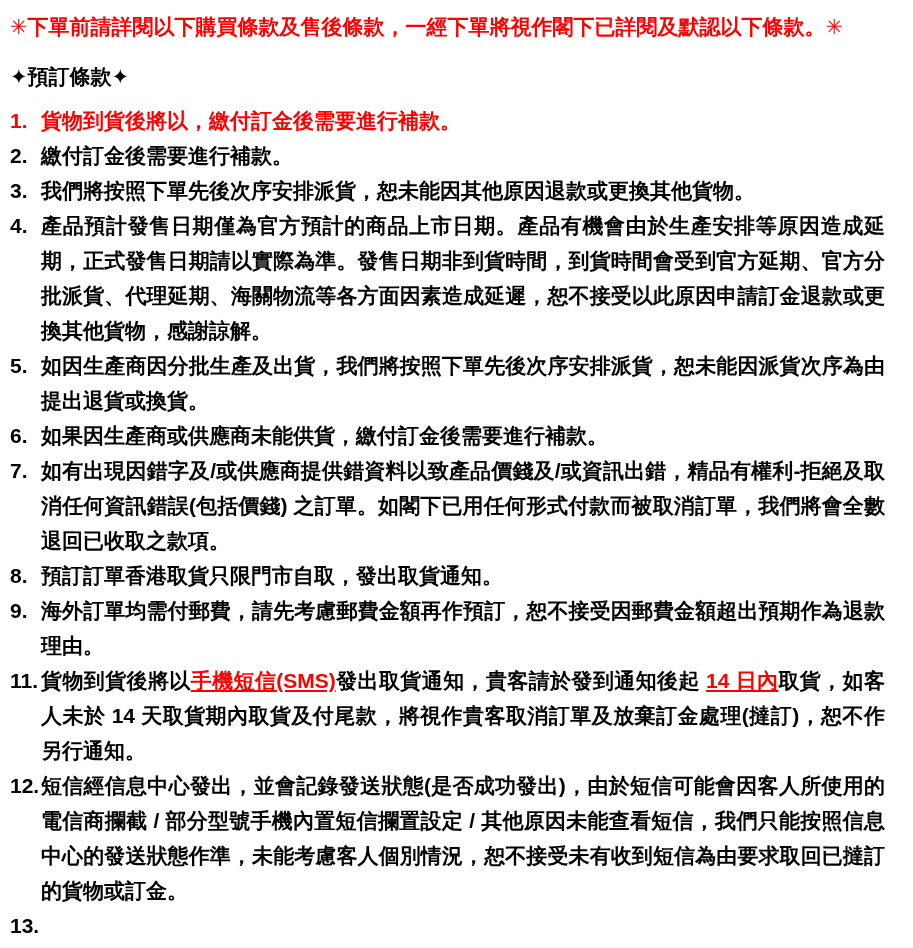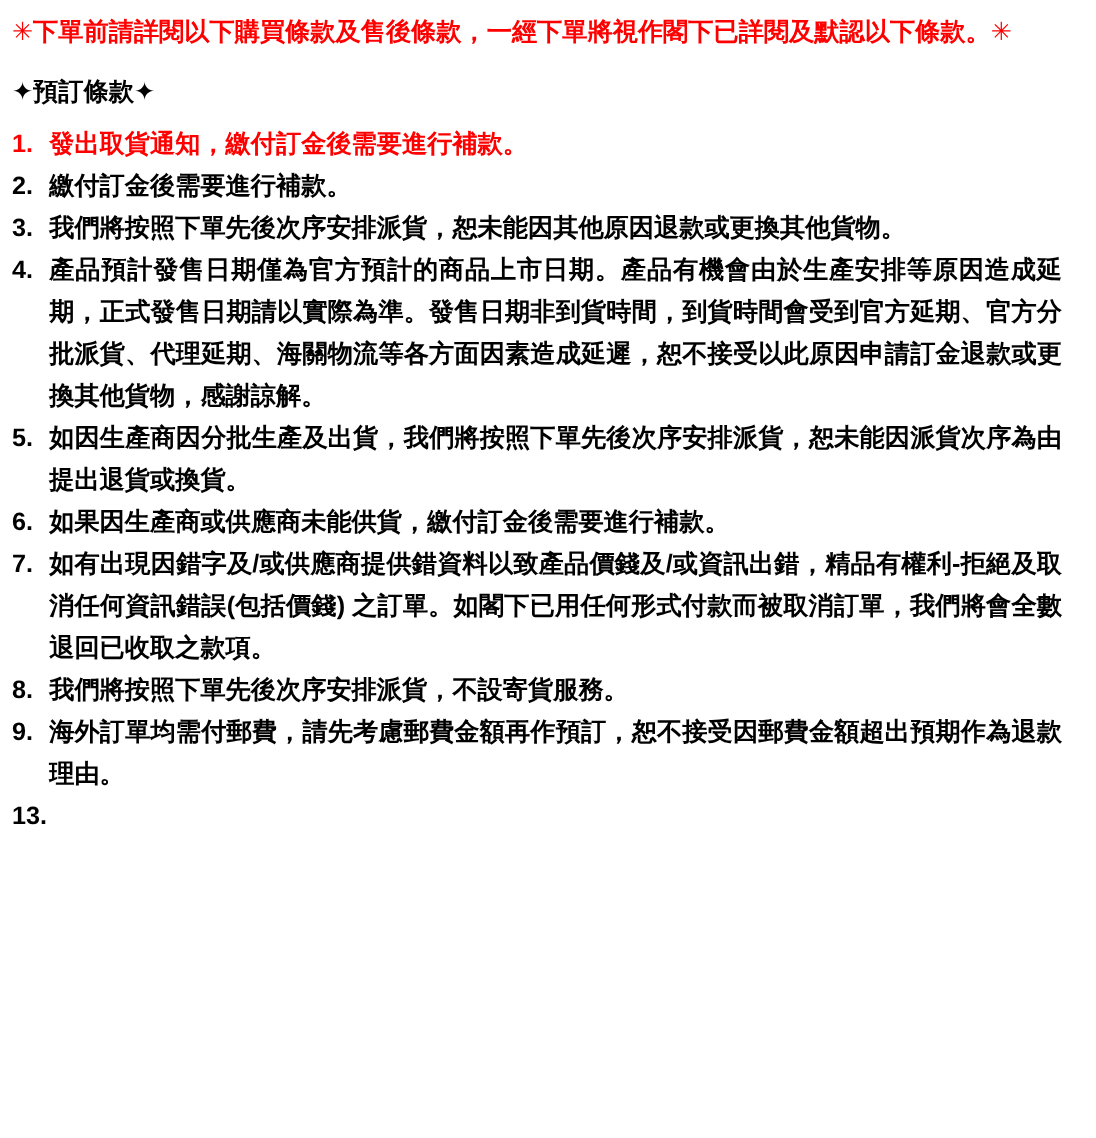--- a/index.html
+++ b/index.html
@@ -58,21 +58,21 @@
 
 <div class="notice-header">✳下單前請詳閱以下購買條款及售後條款，一經下單將視作閣下已詳閱及默認以下條款。✳</div>
 
 <div class="section-title-row">
   <span class="section-title">✦預訂條款✦</span>
 </div>
 
 <div class="terms-list">
     <div class="term-item red">
       <span class="num">1.</span>
-      <span class="content"><span>發出取貨通知，繳付訂金後需要進行補款。</span></span>
+      <span class="content"><span>貨物到貨後將以，繳付訂金後需要進行補款。</span></span>
     </div>
     <div class="term-item">
       <span class="num">2.</span>
       <span class="content"><span>繳付訂金後需要進行補款。</span></span>
     </div>
     <div class="term-item">
       <span class="num">3.</span>
       <span class="content"><span>我們將按照下單先後次序安排派貨，恕未能因其他原因退款或更換其他貨物。</span></span>
     </div>
     <div class="term-item">
@@ -86,23 +86,31 @@
     <div class="term-item">
       <span class="num">6.</span>
       <span class="content"><span>如果因生產商或供應商未能供貨，繳付訂金後需要進行補款。</span></span>
     </div>
     <div class="term-item">
       <span class="num">7.</span>
       <span class="content"><span>如有出現因錯字及/或供應商提供錯資料以致產品價錢及/或資訊出錯，精品有權利-拒絕及取消任何資訊錯誤(包括價錢) 之訂單。如閣下已用任何形式付款而被取消訂單，我們將會全數退回已收取之款項。</span></span>
     </div>
     <div class="term-item">
       <span class="num">8.</span>
-      <span class="content"><span>我們將按照下單先後次序安排派貨，不設寄貨服務。</span></span>
+      <span class="content"><span>預訂訂單香港取貨只限門市自取，發出取貨通知。</span></span>
     </div>
     <div class="term-item">
       <span class="num">9.</span>
       <span class="content"><span>海外訂單均需付郵費，請先考慮郵費金額再作預訂，恕不接受因郵費金額超出預期作為退款理由。</span></span>
+    </div>
+    <div class="term-item">
+      <span class="num">11.</span>
+      <span class="content"><span>貨物到貨後將以</span><span class="seg-red-underline">手機短信(SMS)</span><span>發出取貨通知，貴客請於發到通知後起 </span><span class="seg-red-underline">14 日內</span><span>取貨，如客人未於 14 天取貨期內取貨及付尾款，將視作貴客取消訂單及放棄訂金處理(撻訂)，恕不作另行通知。</span></span>
+    </div>
+    <div class="term-item">
+      <span class="num">12.</span>
+      <span class="content"><span>短信經信息中心發出，並會記錄發送狀態(是否成功發出)，由於短信可能會因客人所使用的電信商攔截 / 部分型號手機內置短信攔置設定 / 其他原因未能查看短信，我們只能按照信息中心的發送狀態作準，未能考慮客人個別情況，恕不接受未有收到短信為由要求取回已撻訂的貨物或訂金。</span></span>
     </div>
     <div class="term-item">
       <span class="num">13.</span>
       <span class="content"></span>
     </div>
   </div>
 
 </body></html>

